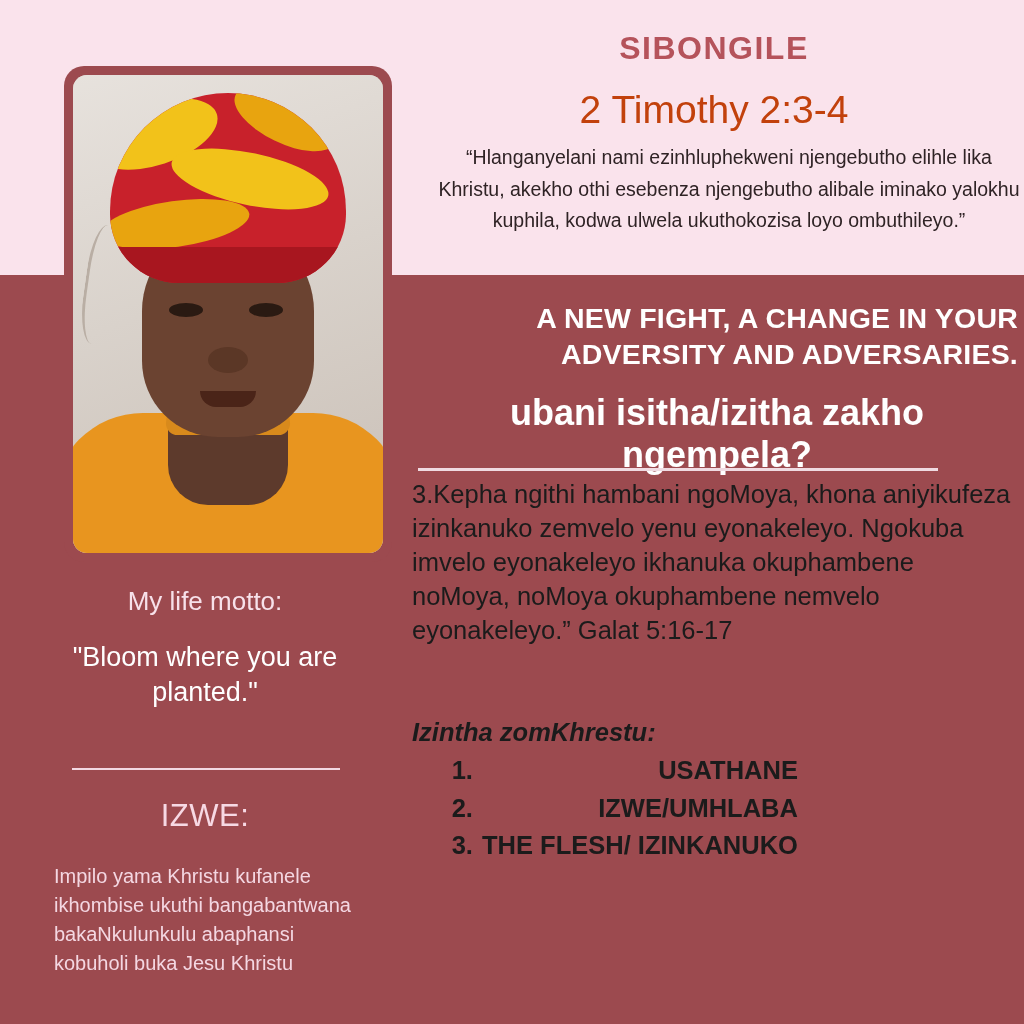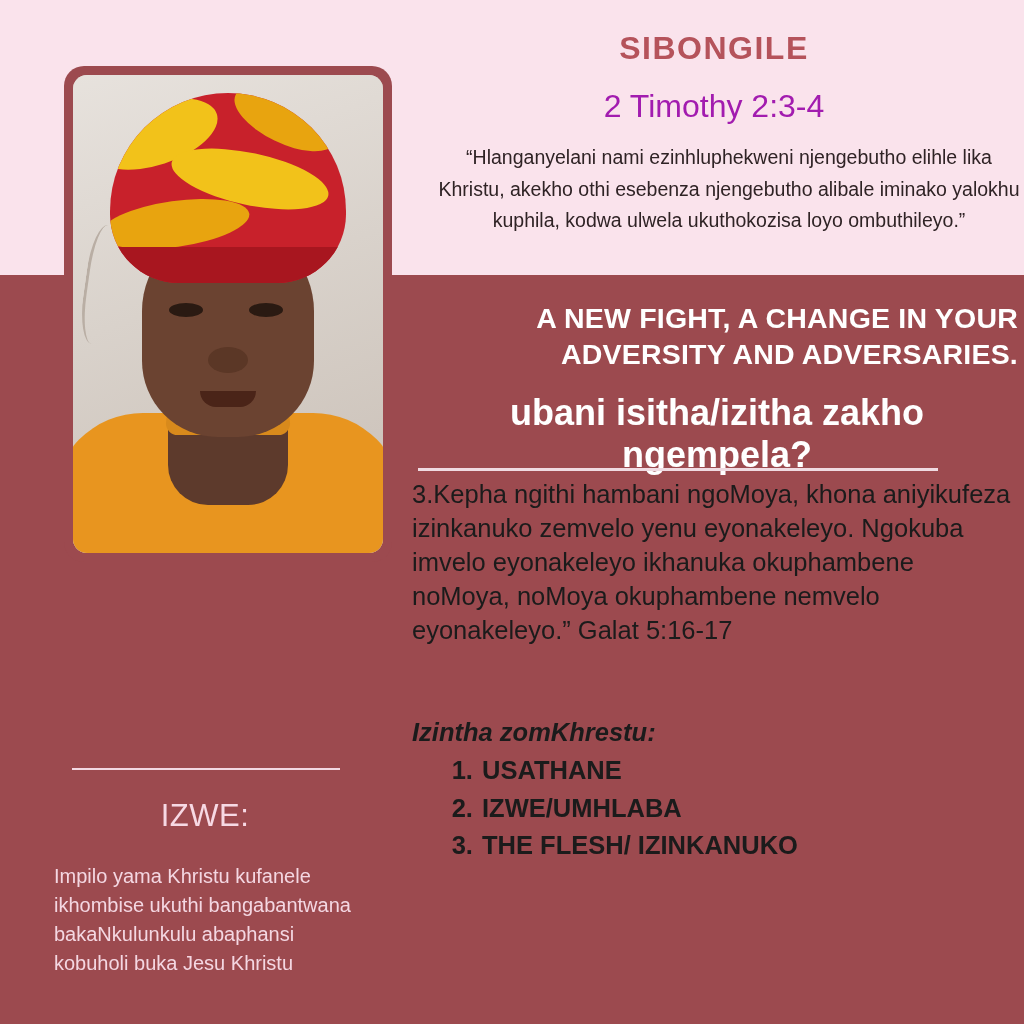--- a/index.html
+++ b/index.html
@@ -213,22 +213,22 @@
     letter-spacing: 1.5px;
     color: #b5535b;
     margin-top: 8px;
   }
   .verse-ref {
     position: absolute;
     left: 404px;
     top: 88px;
     width: 620px;
     text-align: center;
-    font-size: 32px;
-    color: #a21caf;
+    font-size: 39px;
+    color: #c2410c;
   }
   .verse-text {
     position: absolute;
     left: 420px;
     top: 142px;
     width: 590px;
     text-align: center;
     font-size: 19.5px;
     line-height: 1.62;
     color: #2f2325;
@@ -288,21 +288,21 @@
     position: absolute;
     left: 440px;
     top: 752px;
     margin: 0;
     padding-left: 40px;
     font-size: 25.5px;
     font-weight: bold;
     color: #1b1b1b;
     line-height: 1.48;
   }
-  ol.enemy-list li { padding-left: 2px; }
+  ol.enemy-list li { padding-left: 2px; text-align: right; }
 </style>
 </head>
 <body>
 
 <div class="page">
 
   <div class="left-band"></div>
   <div class="right-band"></div>
 
   <div class="profile-card">
@@ -320,20 +320,24 @@
       <div class="headwrap">
         <div class="w1"></div>
         <div class="w2"></div>
         <div class="w3"></div>
         <div class="w4"></div>
         <div class="band"></div>
       </div>
     </div>
   </div>
 
+  <div class="motto-block">
+    <div class="motto-label">My life motto:</div>
+    <div class="motto-quote">"Bloom where you are planted."</div>
+  </div>
 
   <div class="divider"></div>
 
   <div class="theme-label">IZWE:</div>
   <div class="theme-text">Impilo yama Khristu kufanele ikhombise ukuthi bangabantwana bakaNkulunkulu abaphansi kobuholi buka Jesu Khristu</div>
 
   <div class="name-title">SIBONGILE</div>
   <div class="verse-ref">2 Timothy 2:3-4</div>
   <div class="verse-text">“Hlanganyelani nami ezinhluphekweni njengebutho elihle lika Khristu, akekho othi esebenza njengebutho alibale iminako yalokhu kuphila, kodwa ulwela ukuthokozisa loyo ombuthileyo.”</div>
 

